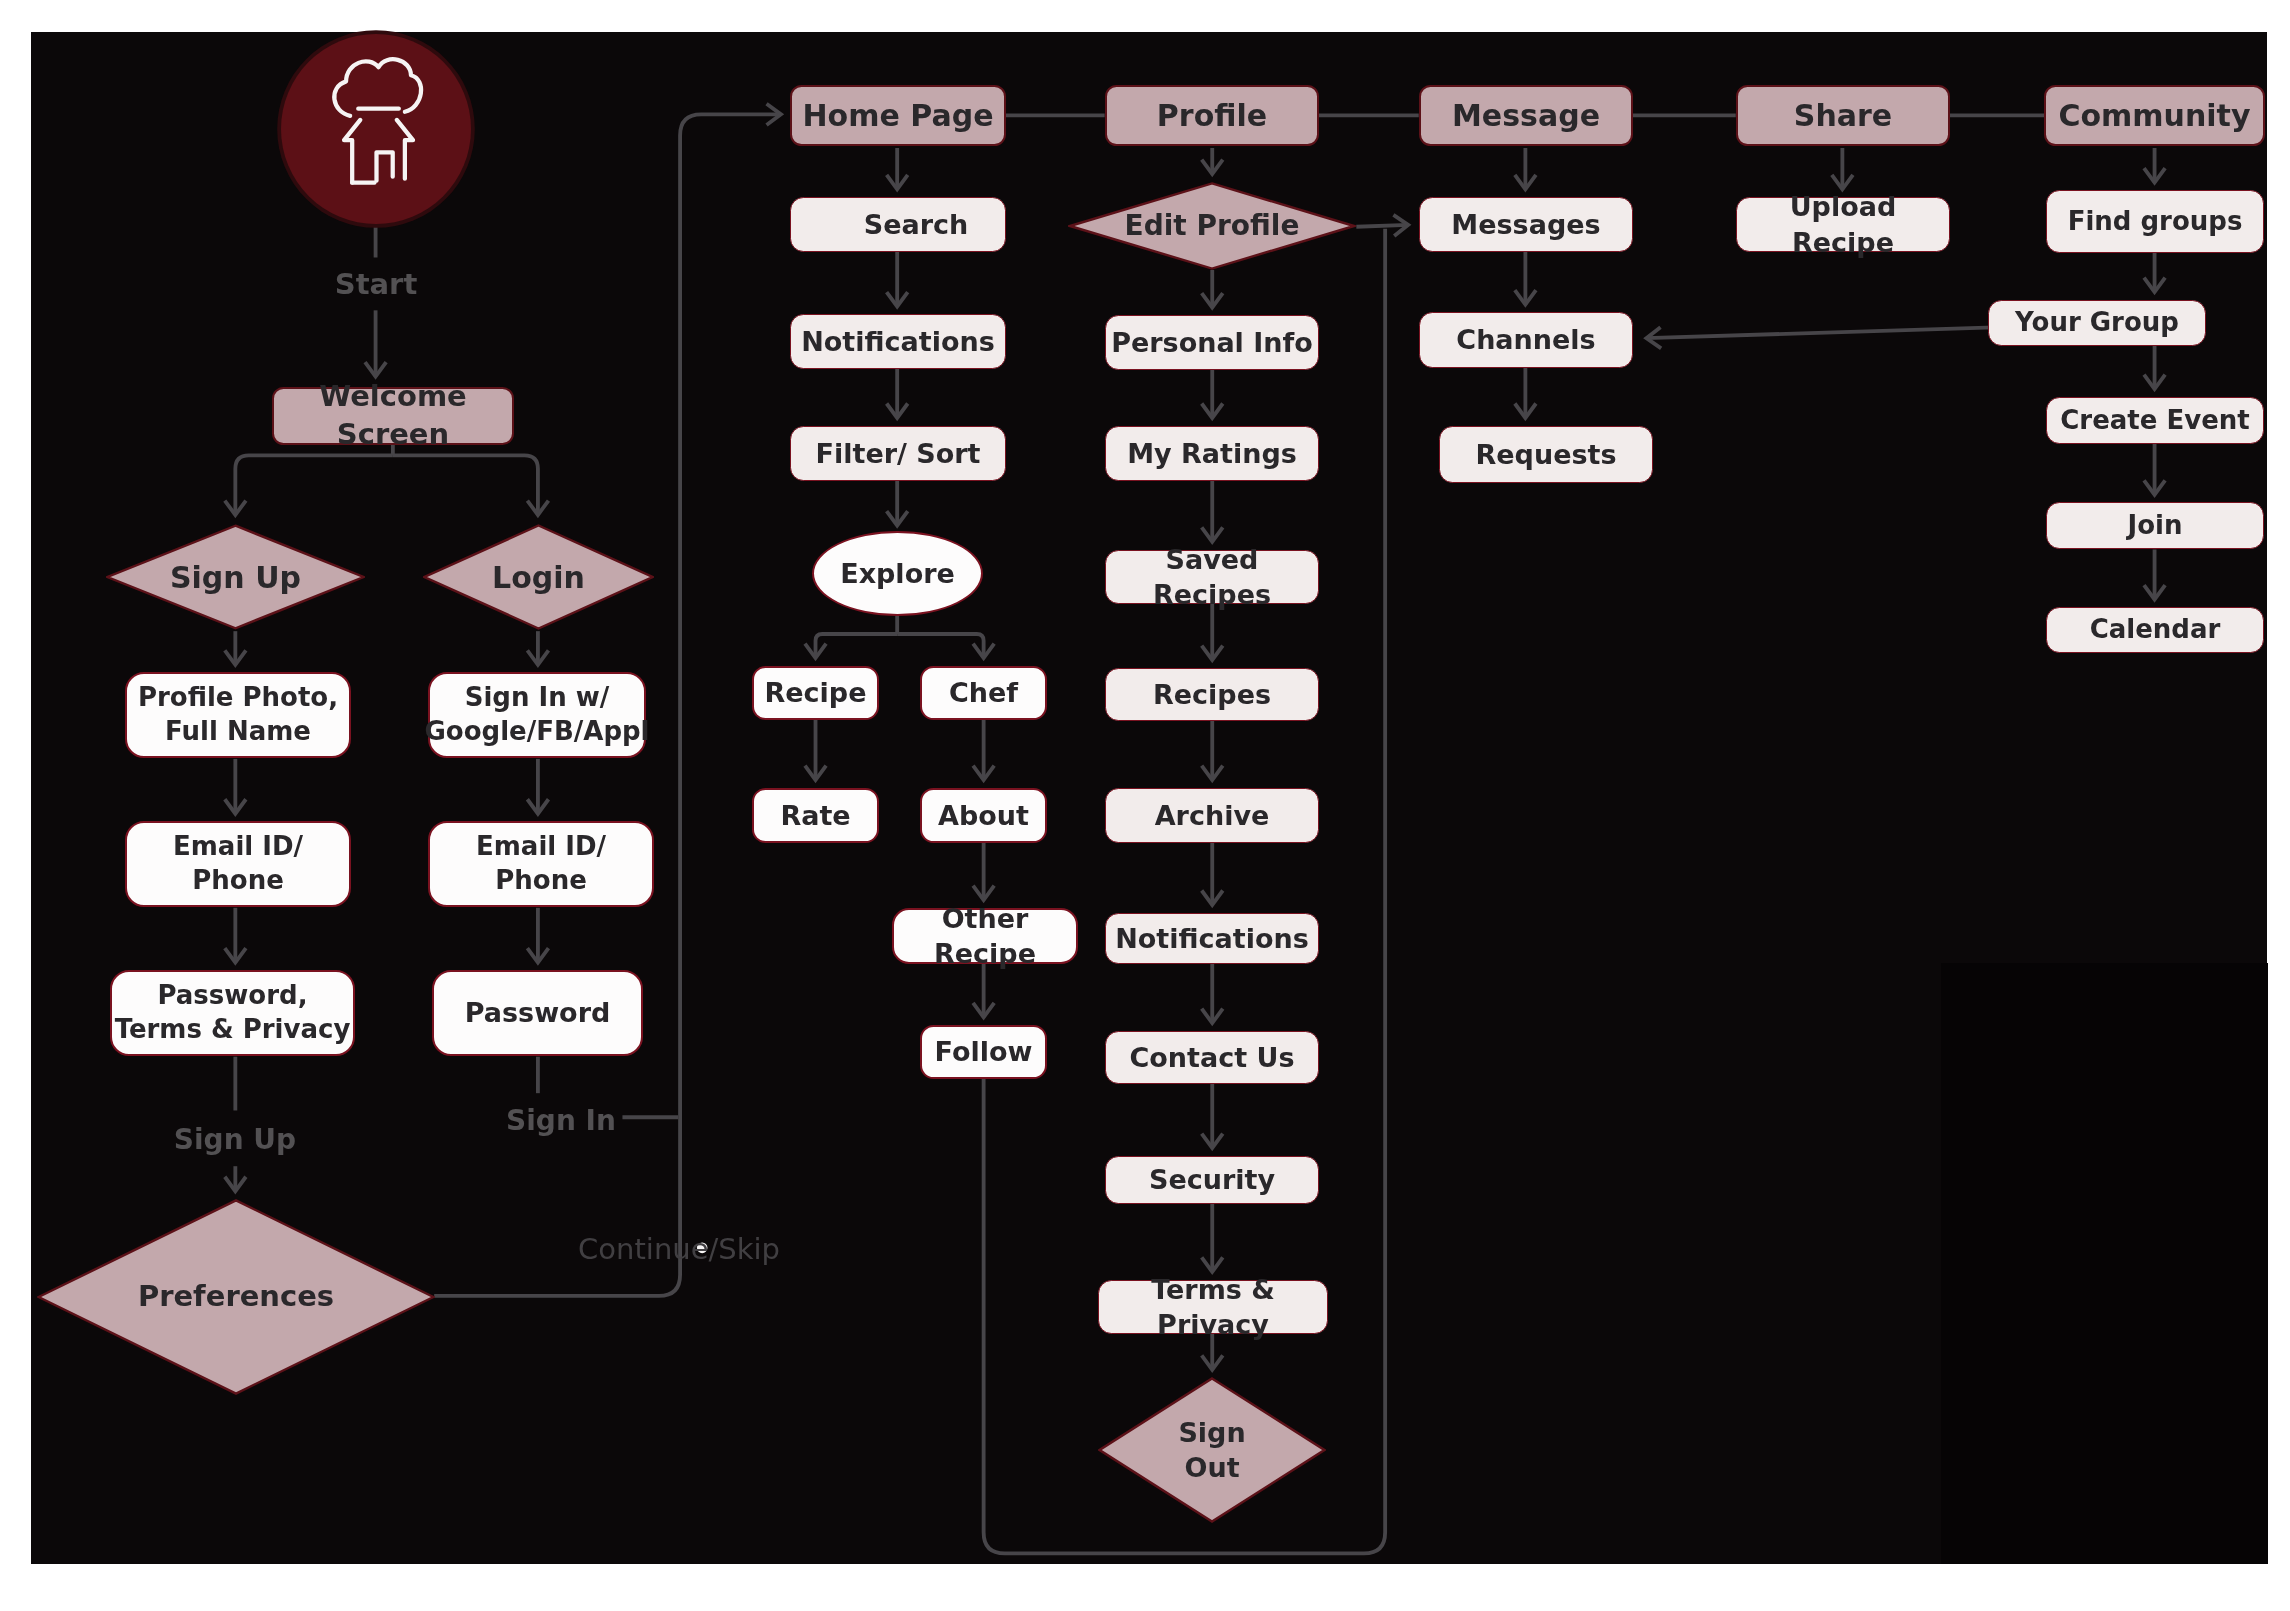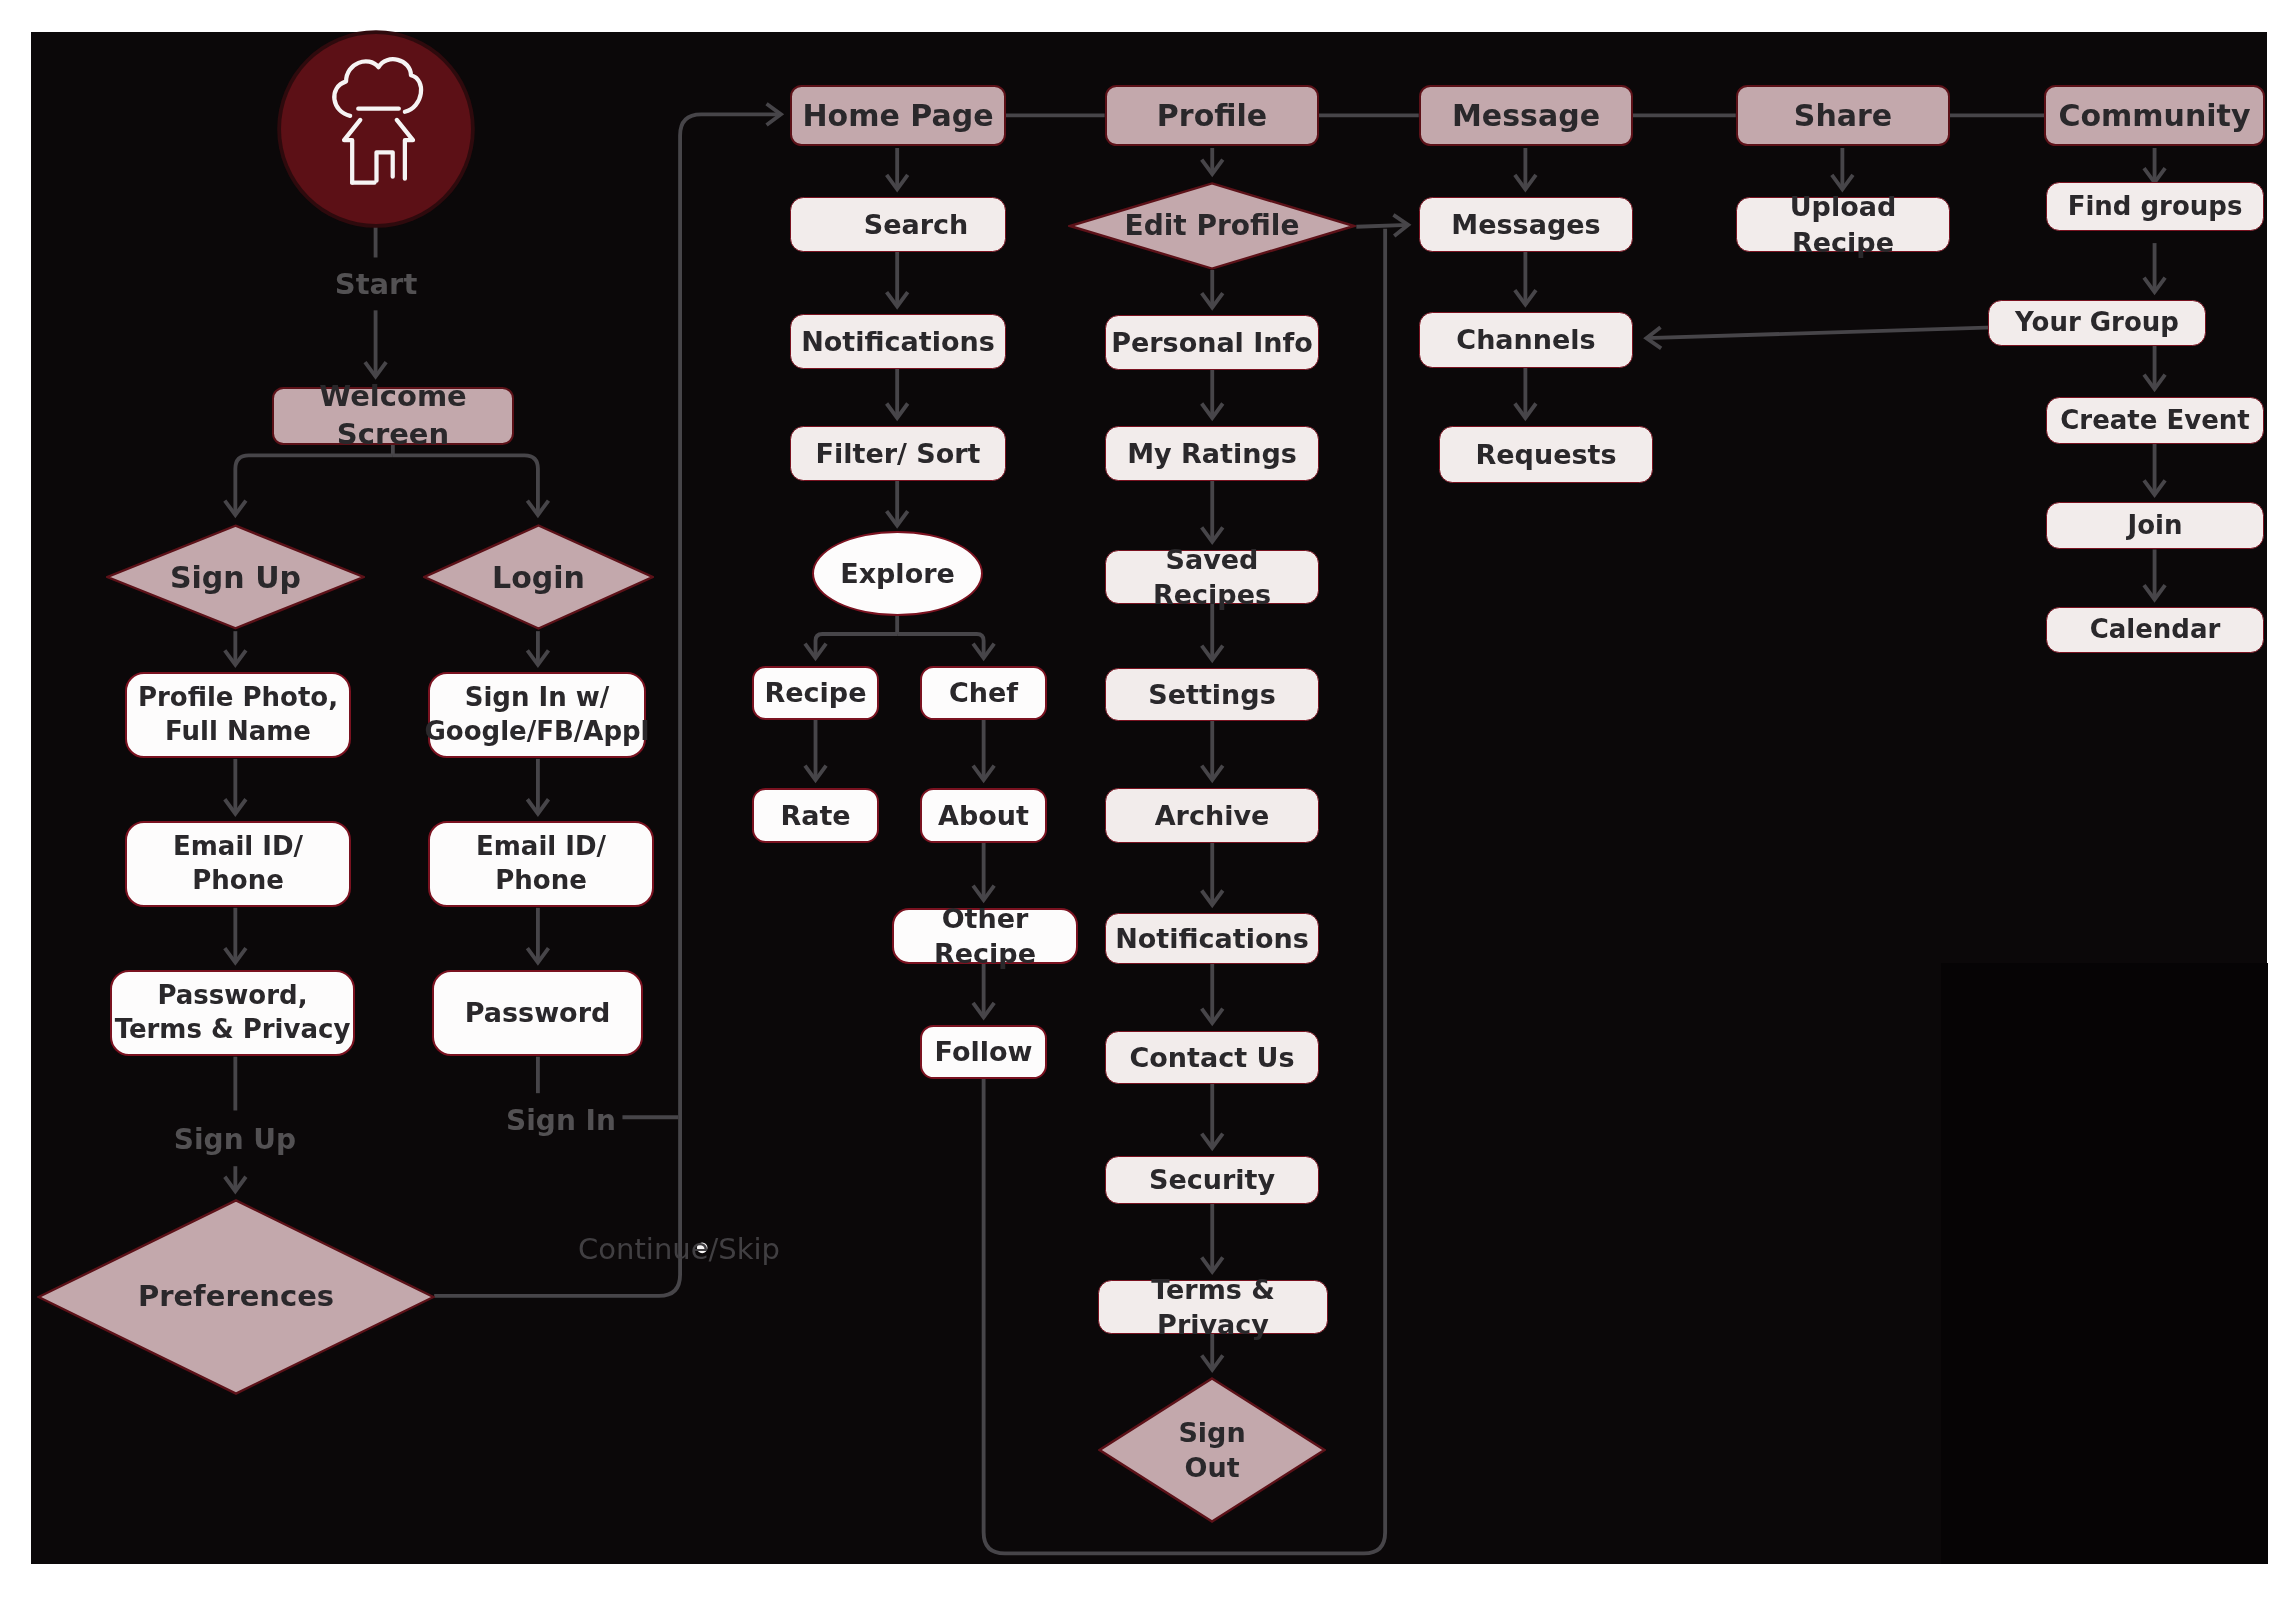--- a/index.html
+++ b/index.html
@@ -204,21 +204,21 @@
       <div class="node box light" style="left: 1105px; top: 315px; width: 214px; height: 55px;">
         <div class="nlabel" style="font-size: 27px;">Personal Info</div>
       </div>
       <div class="node box light" style="left: 1105px; top: 426px; width: 214px; height: 55px;">
         <div class="nlabel" style="font-size: 27px;">My Ratings</div>
       </div>
       <div class="node box light" style="left: 1105px; top: 550px; width: 214px; height: 54px;">
         <div class="nlabel" style="font-size: 27px;">Saved Recipes</div>
       </div>
       <div class="node box light" style="left: 1105px; top: 668px; width: 214px; height: 53px;">
-        <div class="nlabel" style="font-size: 27px;">Settings</div>
+        <div class="nlabel" style="font-size: 27px;">Recipes</div>
       </div>
       <div class="node box light" style="left: 1105px; top: 788px; width: 214px; height: 55px;">
         <div class="nlabel" style="font-size: 27px;">Archive</div>
       </div>
       <div class="node box light" style="left: 1105px; top: 913px; width: 214px; height: 51px;">
         <div class="nlabel" style="font-size: 27px;">Notifications</div>
       </div>
       <div class="node box light" style="left: 1105px; top: 1031px; width: 214px; height: 53px;">
         <div class="nlabel" style="font-size: 27px;">Contact Us</div>
       </div>
@@ -239,21 +239,21 @@
       </div>
       <div class="node box light" style="left: 1419px; top: 312px; width: 214px; height: 56px;">
         <div class="nlabel" style="font-size: 27px;">Channels</div>
       </div>
       <div class="node box light" style="left: 1419px; top: 426px; width: 214px; height: 57px; margin-left: 20px;">
         <div class="nlabel" style="font-size: 27px;">Requests</div>
       </div>
       <div class="node box light" style="left: 1736px; top: 197px; width: 214px; height: 55px;">
         <div class="nlabel" style="font-size: 27px;">Upload Recipe</div>
       </div>
-      <div class="node box light" style="left: 2046px; top: 182px; width: 218px; height: 49px;">
+      <div class="node box light" style="left: 2046px; top: 190px; width: 218px; height: 63px;">
         <div class="nlabel" style="font-size: 26px;">Find groups</div>
       </div>
       <div class="node box light" style="left: 1988px; top: 300px; width: 218px; height: 46px;">
         <div class="nlabel" style="font-size: 26px;">Your Group</div>
       </div>
       <div class="node box light" style="left: 2046px; top: 397px; width: 218px; height: 47px;">
         <div class="nlabel" style="font-size: 26px;">Create Event</div>
       </div>
       <div class="node box light" style="left: 2046px; top: 502px; width: 218px; height: 47px;">
         <div class="nlabel" style="font-size: 26px;">Join</div>

